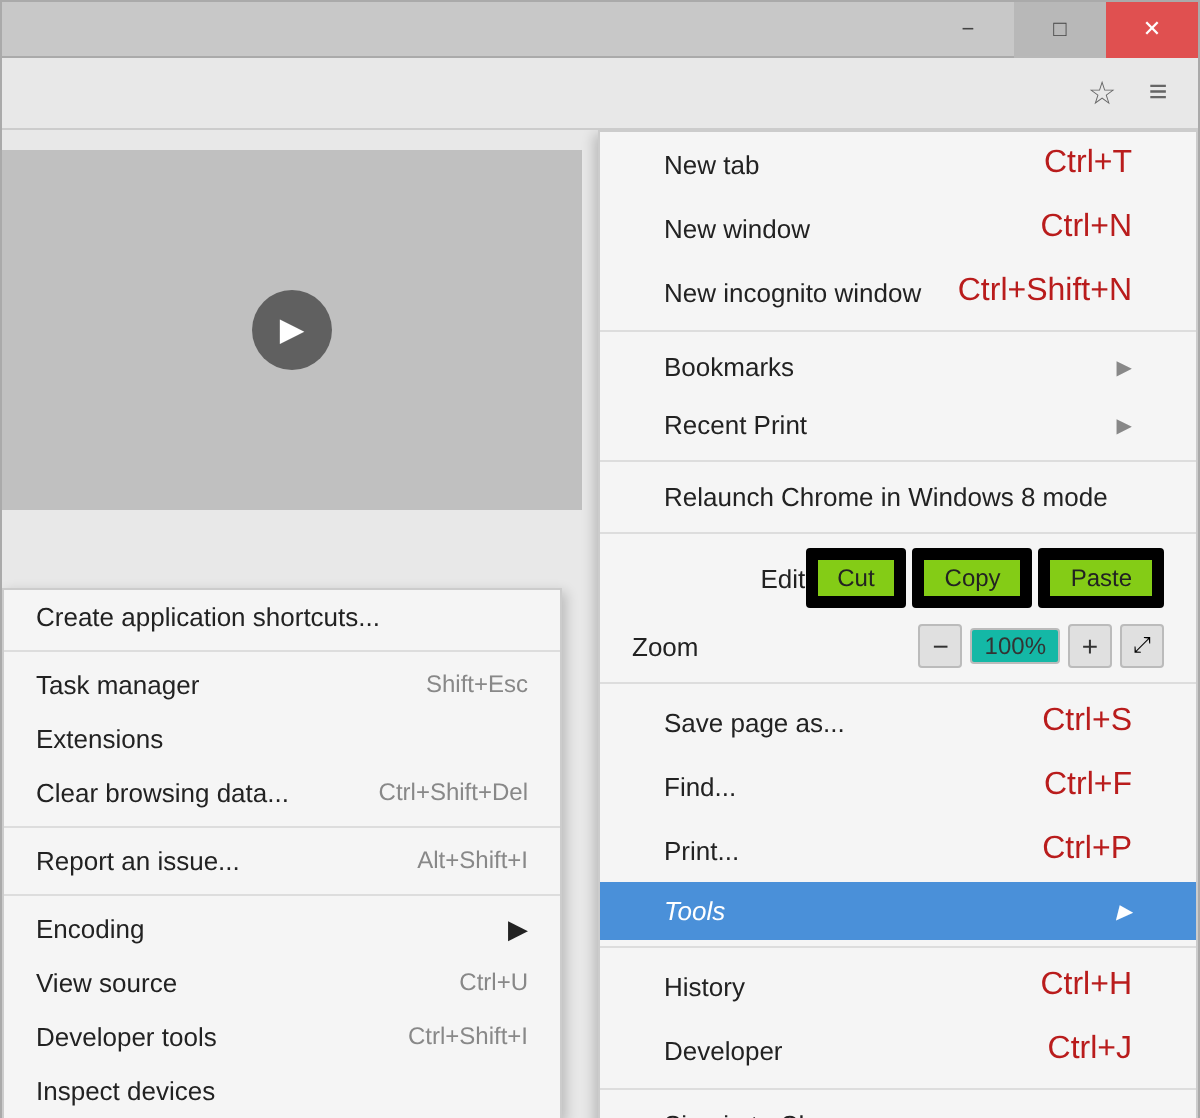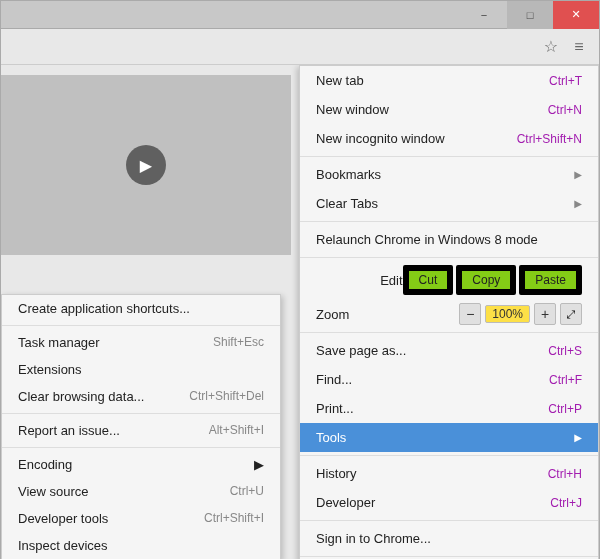--- a/index.html
+++ b/index.html
@@ -138,35 +138,36 @@
       position: absolute;
       top: 0;
       right: 0;
       width: 300px;
       background: #f5f5f5;
       border: 1px solid #ccc;
       box-shadow: -2px 2px 6px rgba(0,0,0,0.2);
       z-index: 20;
     }
     .menu-item {
-      padding: 7px 16px;
+      padding: 7px 32px;
       cursor: pointer;
       display: flex;
       align-items: center;
       justify-content: space-between;
       color: #222;
       position: relative;
     }
     .menu-item.highlighted {
       background: #4a90d9;
       color: white;
+      font-style: italic;
     }
     .menu-item .shortcut {
-      color: #a21caf;
-      font-size: 12px;
+      color: #b91c1c;
+      font-size: 16px;
     }
     .menu-separator {
       height: 1px;
       background: #ddd;
       margin: 3px 0;
     }
     .menu-item .arrow {
       font-size: 10px;
       color: #888;
     }
@@ -220,21 +221,21 @@
       border-radius: 2px;
       cursor: pointer;
       display: flex;
       align-items: center;
       justify-content: center;
       font-size: 14px;
       color: #333;
     }
     .zoom-value {
       padding: 1px 6px;
-      background: #fde047;
+      background: #14b8a6;
       border: 1px solid #bbb;
       border-radius: 2px;
       font-size: 12px;
       color: #333;
       min-width: 42px;
       text-align: center;
     }
     .zoom-fullscreen {
       width: 22px;
       height: 22px;
@@ -326,21 +327,21 @@
         <span class="shortcut">Ctrl+Shift+N</span>
       </div>
 
       <div class="menu-separator"></div>
 
       <div class="menu-item">
         <span>Bookmarks</span>
         <span class="arrow">▶</span>
       </div>
       <div class="menu-item">
-        <span>Clear Tabs</span>
+        <span>Recent Print</span>
         <span class="arrow">▶</span>
       </div>
 
       <div class="menu-separator"></div>
 
       <div class="menu-item">
         <span>Relaunch Chrome in Windows 8 mode</span>
       </div>
 
       <div class="menu-separator"></div>

